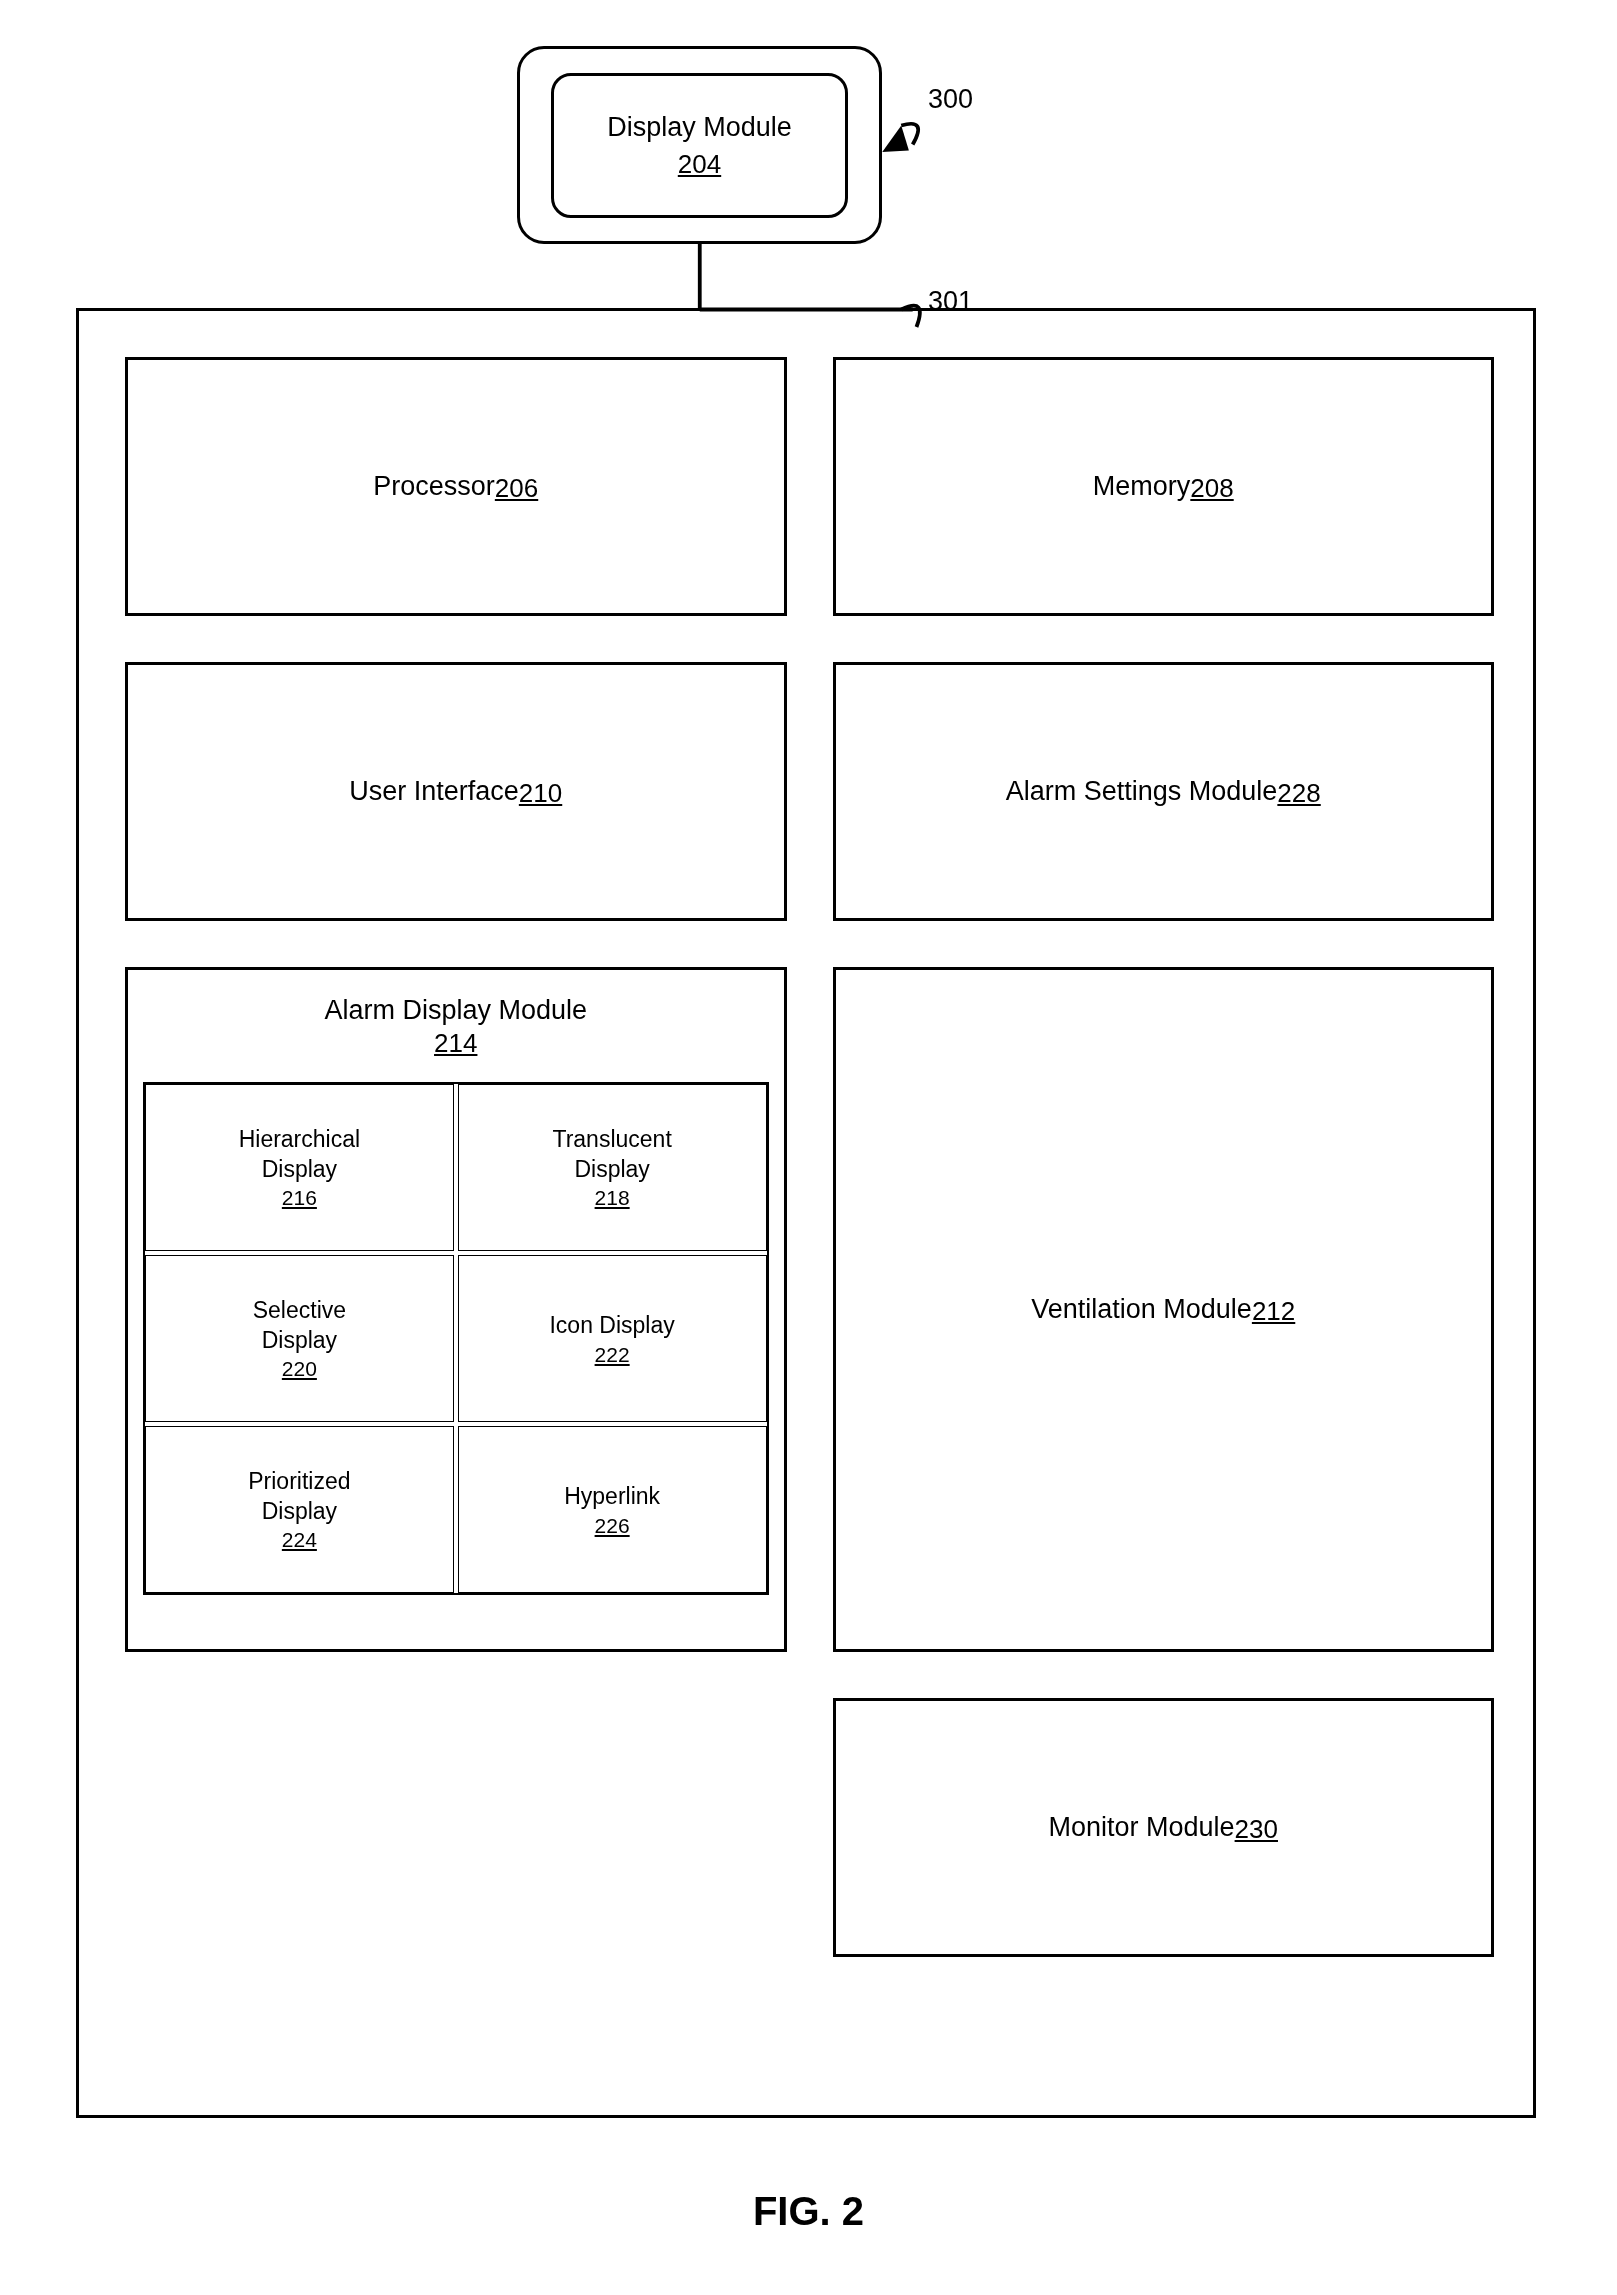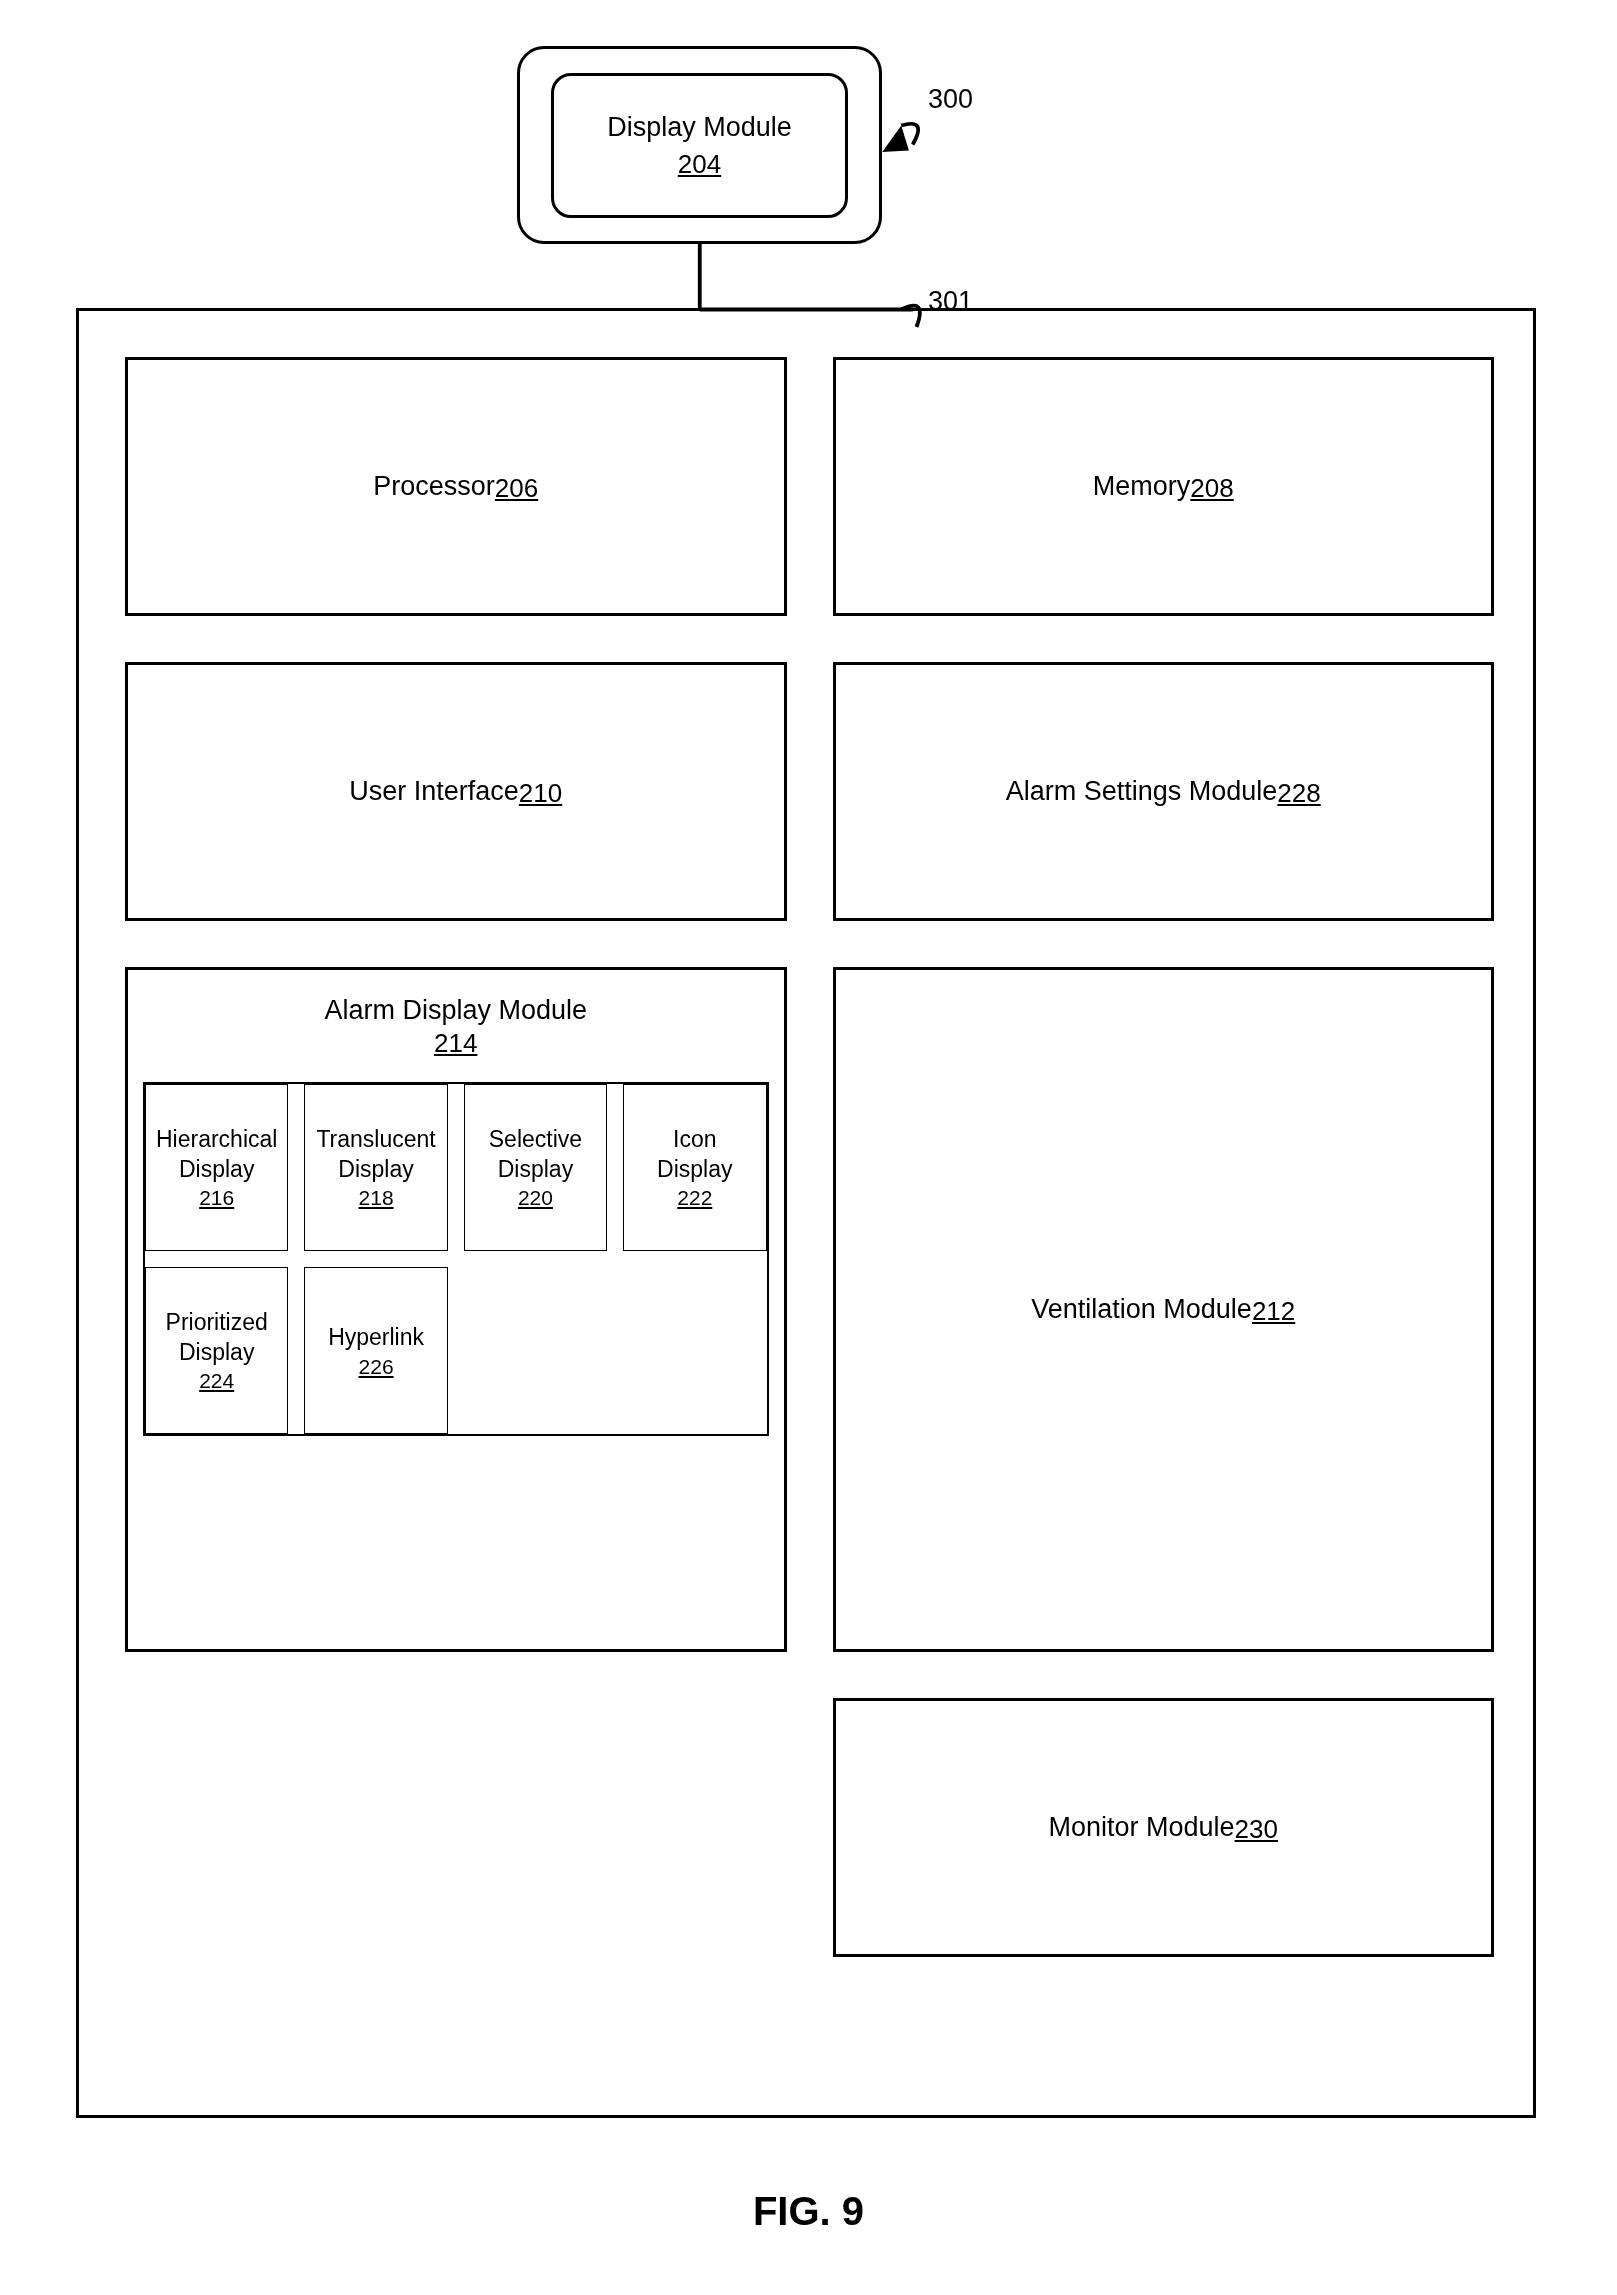--- a/index.html
+++ b/index.html
@@ -98,22 +98,22 @@
       flex-direction: column;
       align-items: flex-start;
     }
     .alarm-display-header {
       width: 100%;
       text-align: center;
       margin-bottom: 23px;
     }
     .sub-grid {
       display: grid;
-      grid-template-columns: 1fr 1fr 1fr 1fr;
-      gap: 16px;
+      grid-template-columns: 1fr 1fr;
+      gap: 4px;
       width: 100%;
       border: 2.3px solid #000;
     }
     .sub-box {
       border: 1.5px solid #000;
       display: flex;
       flex-direction: column;
       align-items: center;
       justify-content: center;
       padding: 18px 9px;
@@ -251,16 +251,16 @@
       <div style="visibility:hidden;"></div>
 
       <div class="module-box">
         <span class="box-title">Monitor Module</span>
         <span class="box-number">230</span>
       </div>
 
     </div>
   </div>
 
-  <div class="fig-label">FIG. 9</div>
+  <div class="fig-label">FIG. 2</div>
 
 </div>
 
 
 </body></html>

